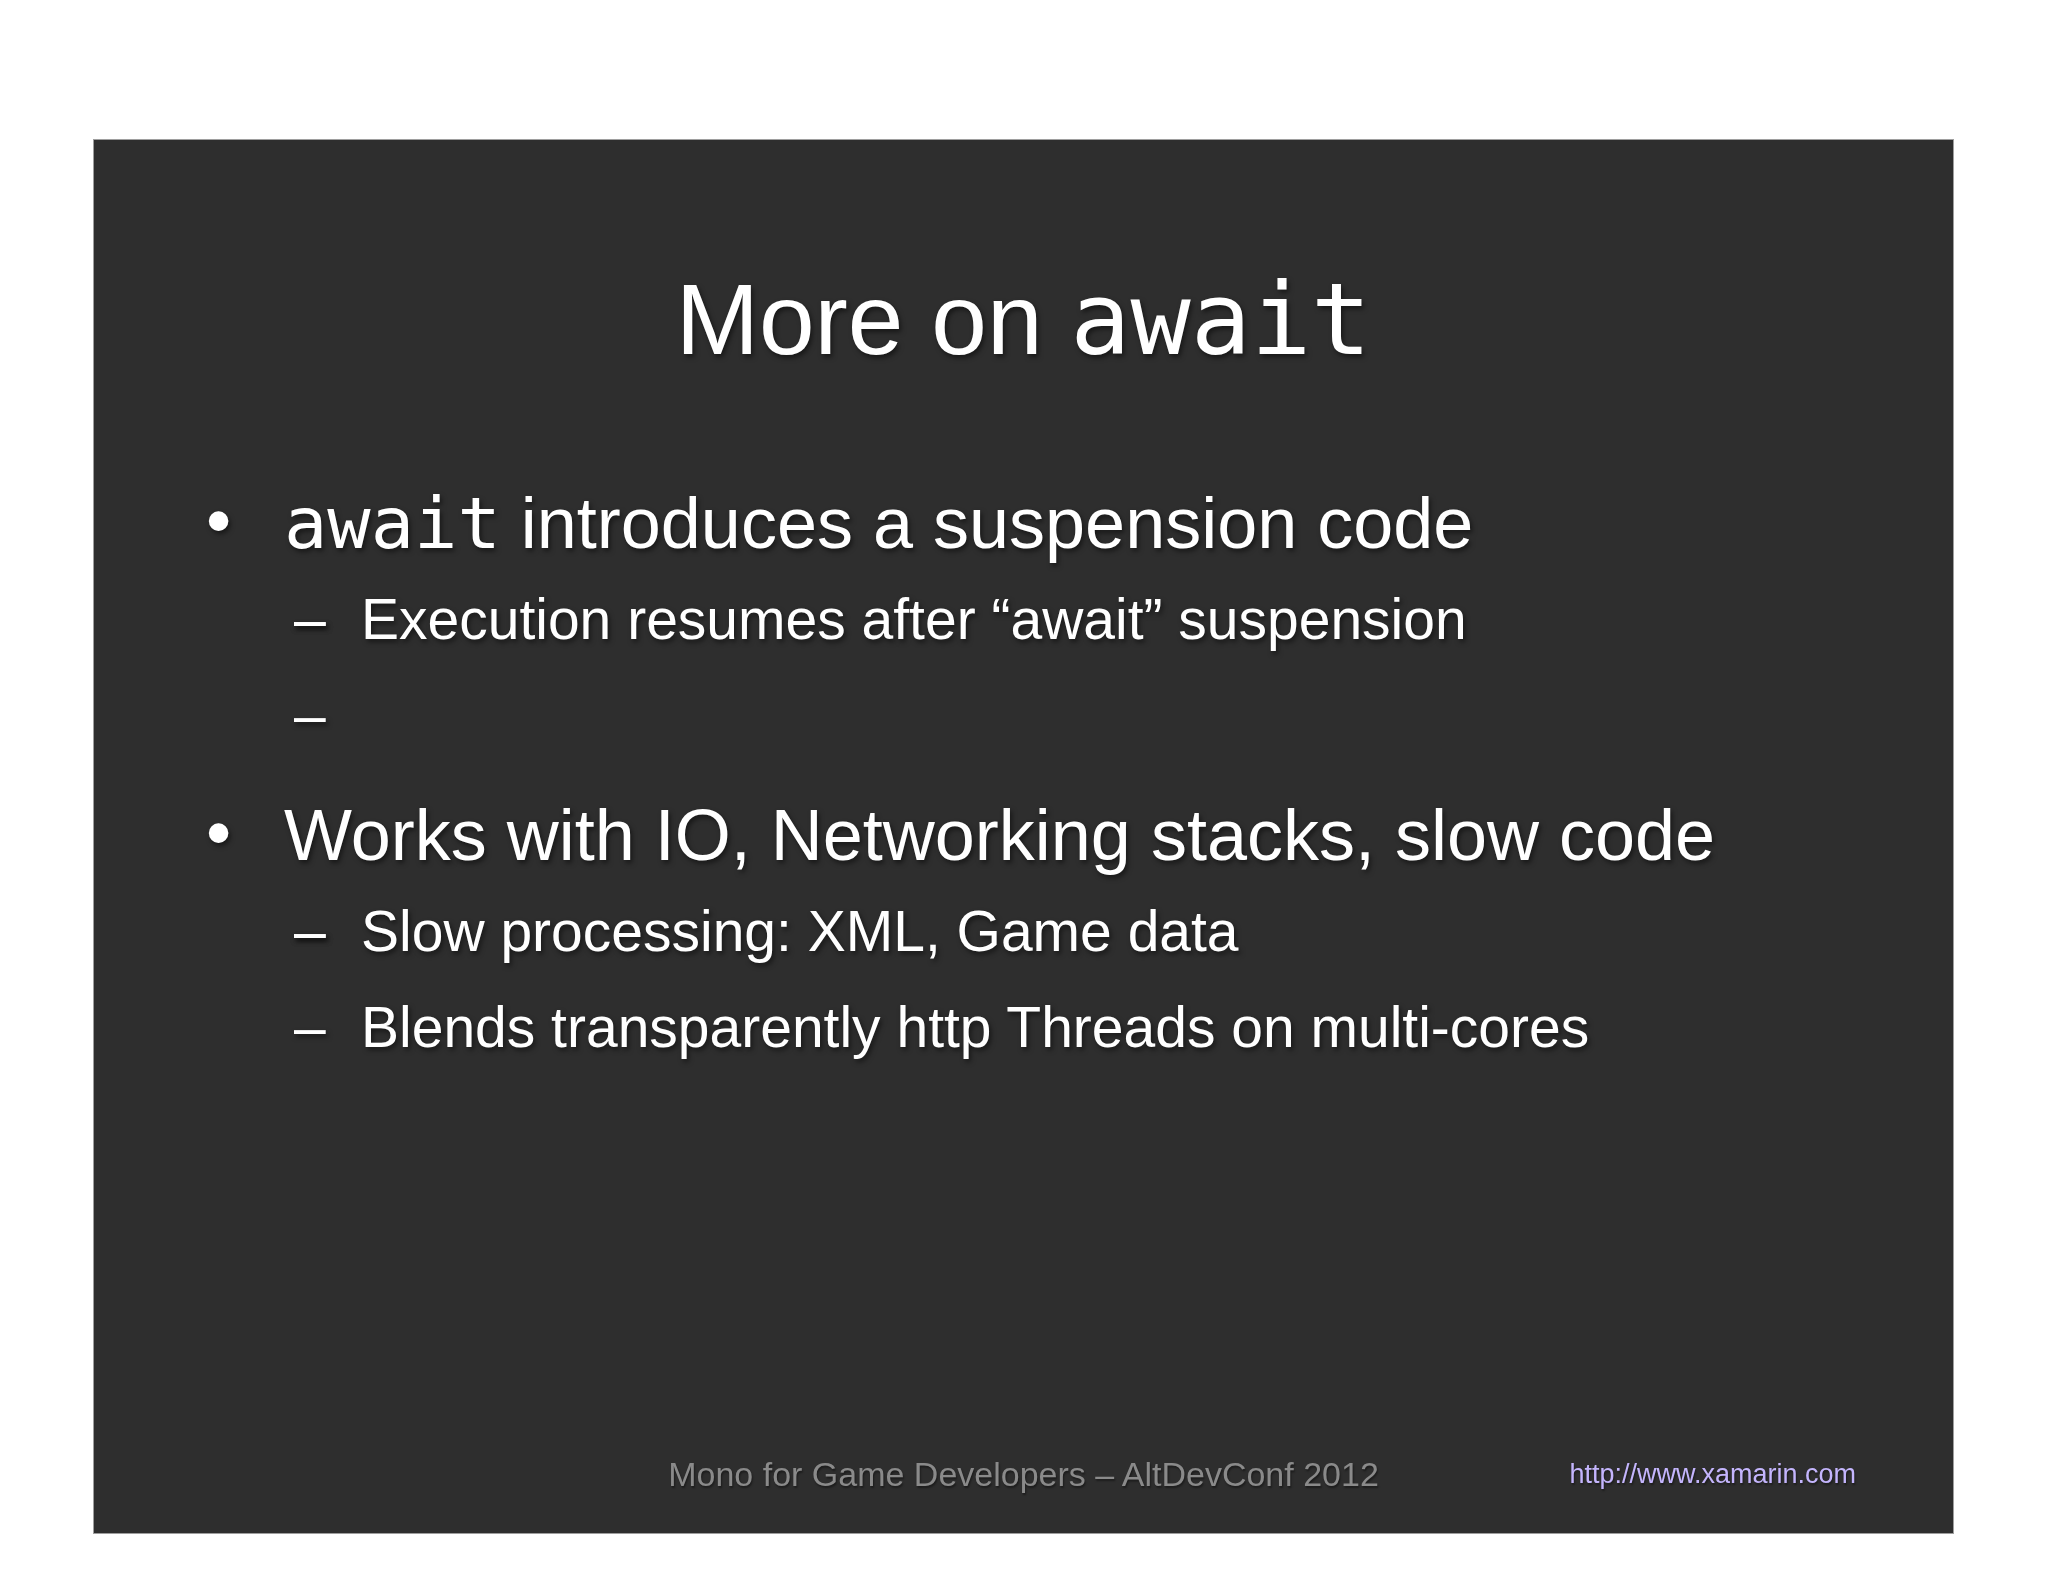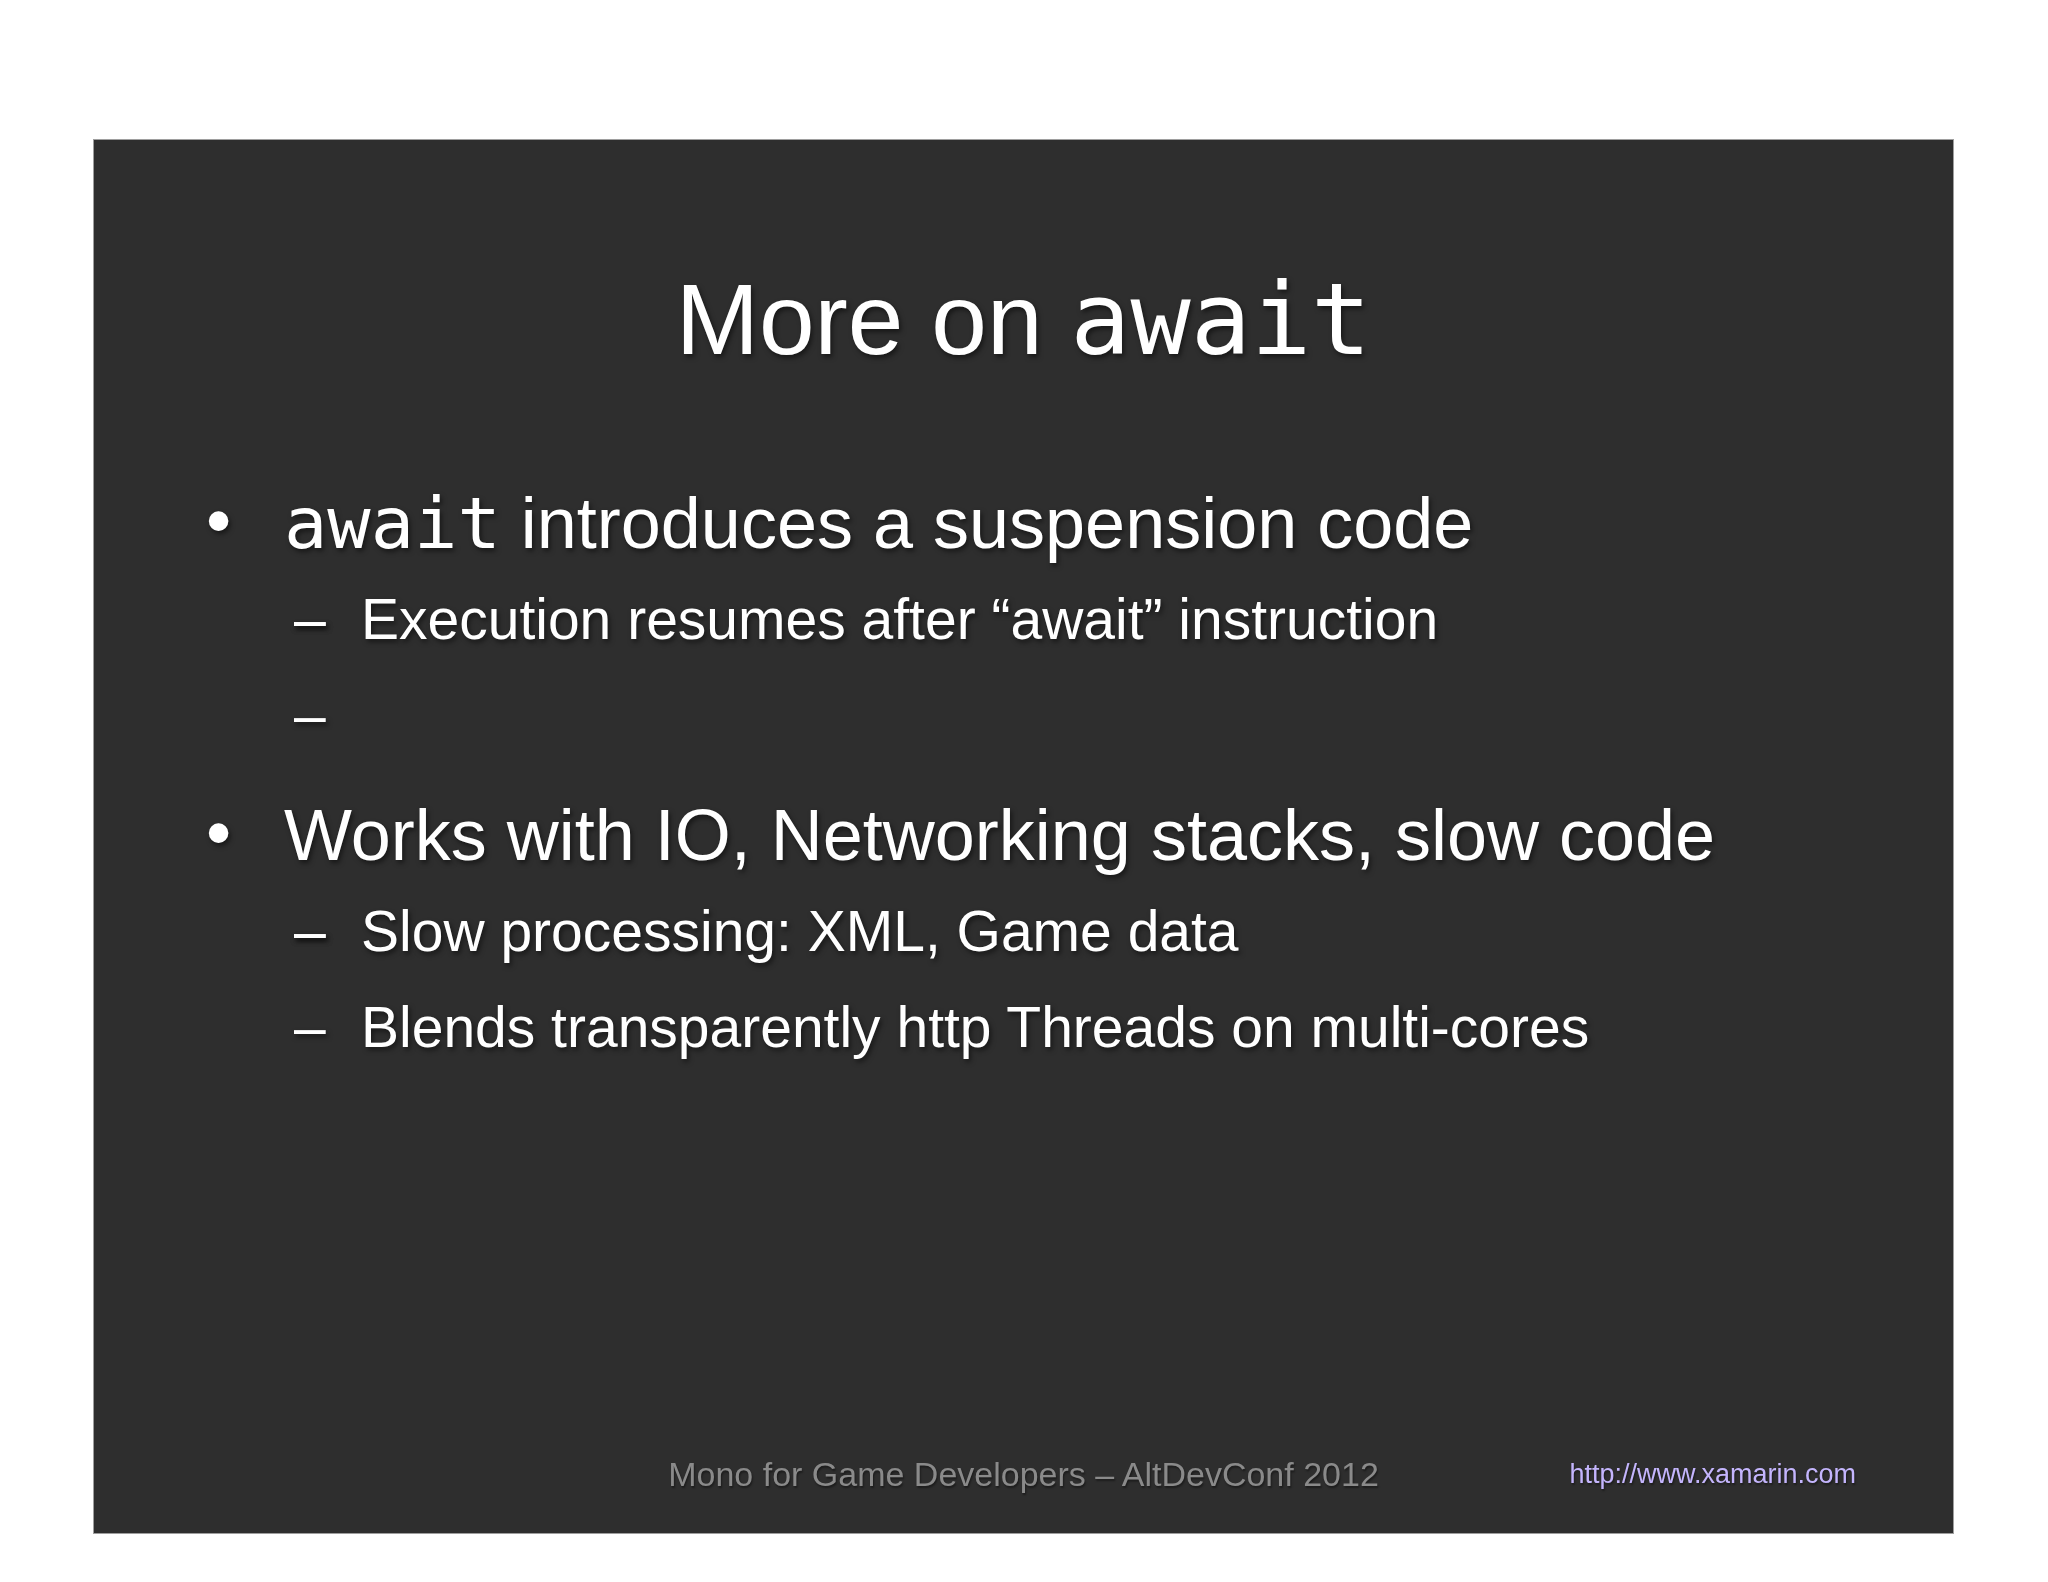--- a/index.html
+++ b/index.html
@@ -106,21 +106,21 @@
 
       <div class="b-main">
         <span class="marker">•</span><span class="mono">await</span><span> introduces a suspension code</span>
       </div>
 
       <div class="b-sub">
         <span class="marker">–</span>
       </div>
 
       <div class="b-sub">
-        <span class="marker">–</span><span>Execution resumes after “await” instruction</span>
+        <span class="marker">–</span><span>Execution resumes after “await” suspension</span>
       </div>
 
       <div class="b-sub">
         <span class="marker">–</span>
       </div>
 
       <div class="group-spacer"></div>
 
       <div class="b-main">
         <span class="marker">•</span><span class="mono"></span><span>Works with IO, Networking stacks, slow code</span>

